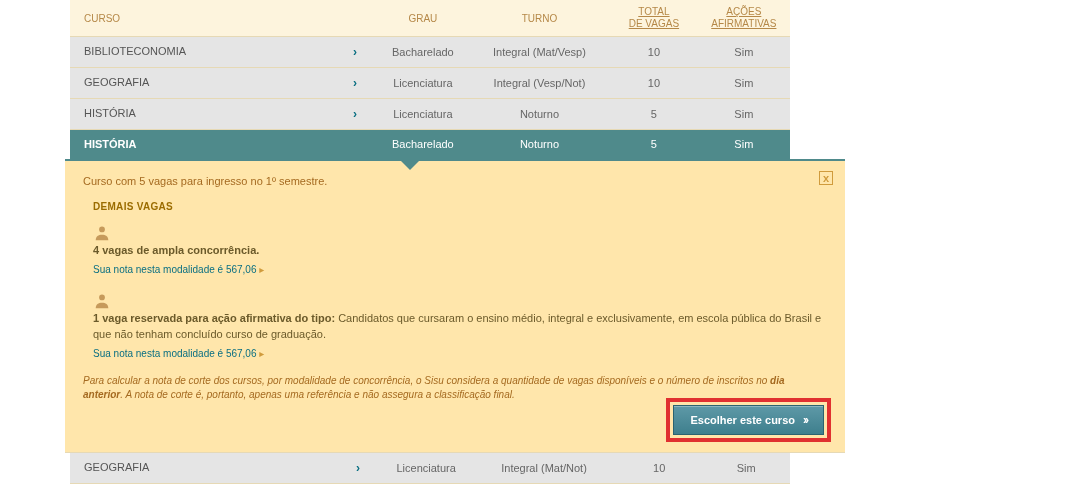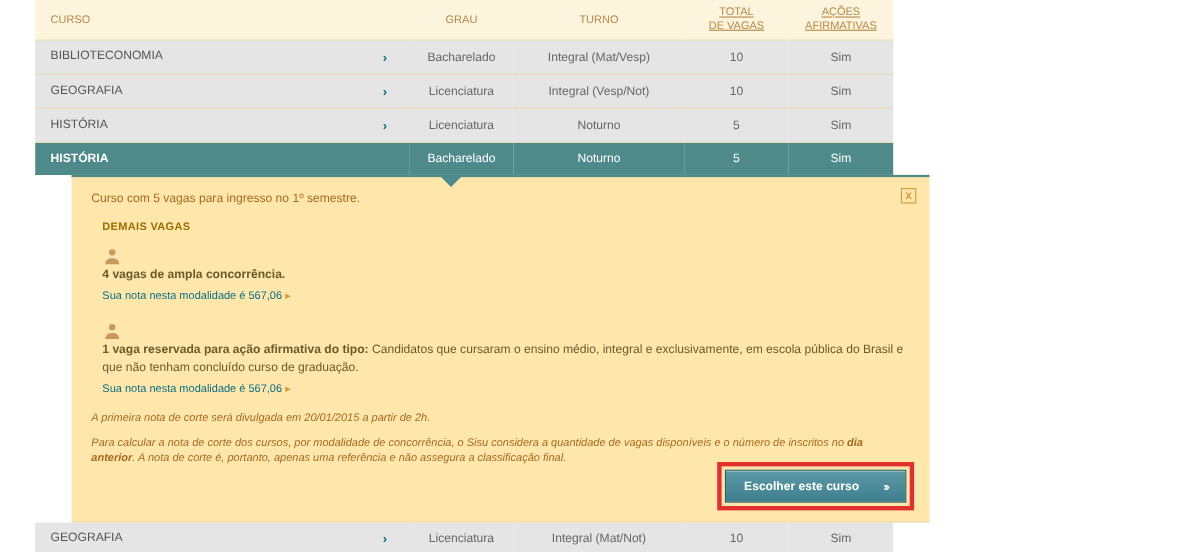--- a/index.html
+++ b/index.html
@@ -1,18 +1,18 @@
 <!DOCTYPE html>
 <html><head>
 <meta charset="utf-8">
 <style>
   * { box-sizing: border-box; margin: 0; padding: 0; }
   body { font-family: Verdana, Geneva, sans-serif; font-size: 11px; color: #666; background: #fff; }
   .wrap { width: 1078px; }
-  .table { width: 780px; margin-left: 32px; border-collapse: collapse; }
+  .table { width: 720px; margin-left: 70px; border-collapse: collapse; }
   .table th { background: #fdf4dd; color: #b58848; font-size: 10px; font-weight: normal; text-align: center; padding: 6px 6px; border-bottom: 1px solid #e6d9b5; }
   .table th.curso { text-align: left; padding-left: 14px; }
   .table th.two-line { line-height: 12px; text-decoration: underline; }
   .table td { background: #e5e5e5; color: #666; font-size: 11px; text-align: center; padding: 8px 6px; border-bottom: 1px solid #e6d9b5; }
   .table td.curso { text-align: left; padding-left: 14px; color: #555; }
   .table tr.selected td { background: #4f8a8b; color: #fff; border-bottom: 1px solid #4f8a8b; }
   .table tr.selected td.curso { color: #fff; font-weight: bold; }
   .col-curso { width: 340px; }
   .col-grau { width: 95px; }
   .col-turno { width: 155px; }
@@ -27,21 +27,21 @@
   .vaga-item { display: flex; align-items: flex-start; margin: 0 0 12px 10px; flex-direction: column; }
   .vaga-icon { width: 18px; height: 18px; flex: 0 0 18px; margin-right: 8px; margin-top: 2px; }
   .vaga-icon svg { width: 18px; height: 18px; }
   .vaga-text { flex: 1; color: #6b5a2a; line-height: 16px; }
   .vaga-text .strong { font-weight: bold; color: #6b5a2a; }
   .nota-link { display: block; color: #0a6f82; font-weight: normal; font-size: 10px; margin-top: 4px; cursor: pointer; }
   .nota-link .chev { color: #d09b3c; font-size: 10px; }
   .fineprint { color: #a56a20; font-style: italic; font-size: 10px; line-height: 14px; margin: 8px 0 0 0; }
   .fineprint .strong { font-weight: bold; font-style: italic; }
   .choose-wrap { position: absolute; right: 14px; bottom: 10px; border: 4px solid #e03030; padding: 3px; }
-  .choose-btn { background: linear-gradient(#5e99a7, #3e7f8d); color: #fff; border: 1px solid #2b6270; padding: 7px 16px; font-size: 11px; font-weight: bold; cursor: pointer; box-shadow: inset 0 1px 0 rgba(255,255,255,.3); display: inline-flex; align-items: center; gap: 22px; }
+  .choose-btn { background: linear-gradient(#5e99a7, #3e7f8d); color: #fff; border: 1px solid #2b6270; padding: 7px 16px; font-size: 11px; font-weight: bold; cursor: pointer; box-shadow: inset 0 1px 0 rgba(255,255,255,.3); display: inline-flex; align-items: center; gap: 8px; }
   .choose-btn .dbl { font-size: 12px; letter-spacing: -2px; }
 </style>
 </head>
 <body>
 
 <div class="wrap">
   <table class="table">
     <colgroup>
       <col class="col-curso">
         <col class="col-grau">
@@ -122,21 +122,20 @@
           </svg>
       </span>
       <div class="vaga-text">
         <span class="strong">1 vaga reservada para ação afirmativa do tipo:</span><span> Candidatos que cursaram o ensino médio, integral e exclusivamente, em escola pública do Brasil e que não tenham concluído curso de graduação.</span>
         <span class="nota-link">
           <span>Sua nota nesta modalidade é 567,06</span> <span class="chev">▸</span>
         </span>
       </div>
     </div>
 
-    <p class="fineprint">A primeira nota de corte será divulgada em 20/01/2015 a partir de 2h.</p>
     <p class="fineprint">
       <span>Para calcular a nota de corte dos cursos, por modalidade de concorrência, o Sisu considera a quantidade de vagas disponíveis e o número de inscritos no </span><span class="strong">dia anterior</span><span>. A nota de corte é, portanto, apenas uma referência e não assegura a classificação final.</span>
     </p>
 
     <div class="choose-wrap">
       <button class="choose-btn">
         <span>Escolher este curso</span>
           <span class="dbl">››</span>
       </button>
     </div>

